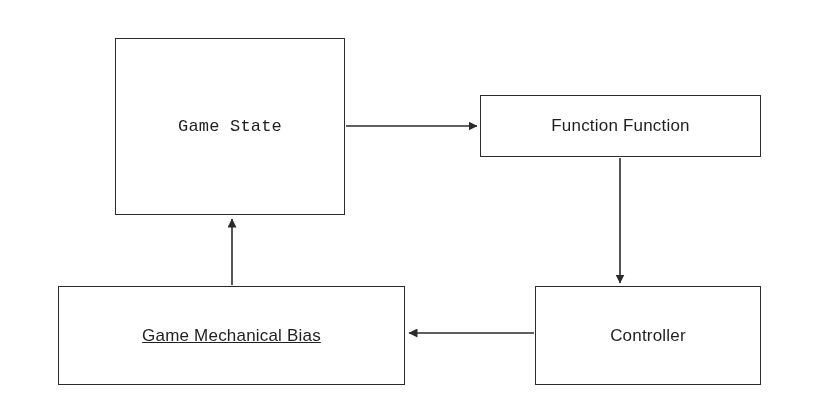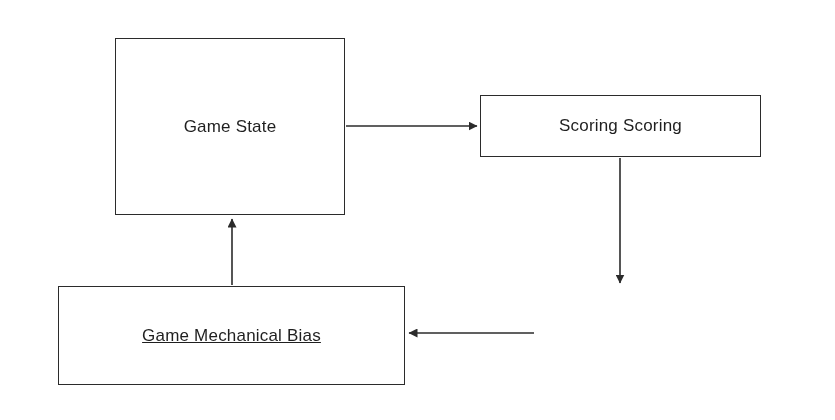--- a/index.html
+++ b/index.html
@@ -22,21 +22,21 @@
     background: #ffffff;
     display: flex;
     align-items: center;
     justify-content: center;
     color: #1f1f1f;
     font-size: 17px;
     font-weight: 500;
     letter-spacing: 0.2px;
     text-align: center;
   }
-  .node-game-state      { left: 115px; top: 38px;  width: 230px; height: 177px; }
+  .node-game-state      { left: 115px; top: 38px;  width: 230px; height: 177px; font-family: Liberation Mono, monospace; }
   .node-scoring-function{ left: 480px; top: 95px;  width: 281px; height: 62px;  }
   .node-controller      { left: 535px; top: 286px; width: 226px; height: 99px;  }
   .node-game-mech-bias  { left: 58px;  top: 286px; width: 347px; height: 99px; text-decoration: underline;  }
   .edges-layer {
     position: absolute;
     left: 0; top: 0;
     width: 835px;
     height: 420px;
     pointer-events: none;
   }
@@ -44,23 +44,26 @@
 </head>
 <body>
 
 <div class="canvas">
 
   <div class="node node-game-state">
     <span>Game State</span>
   </div>
 
   <div class="node node-scoring-function">
-    <span>Scoring Scoring</span>
+    <span>Function Function</span>
   </div>
 
+  <div class="node node-controller">
+    <span>Controller</span>
+  </div>
 
   <div class="node node-game-mech-bias">
     <span>Game Mechanical Bias</span>
   </div>
 
   <svg class="edges-layer" viewBox="0 0 835 420" xmlns="http://www.w3.org/2000/svg">
     <defs>
       <marker id="arrowhead" markerWidth="10" markerHeight="9" refX="8.5" refY="4.5" orient="auto" markerUnits="userSpaceOnUse">
         <path d="M0,0 L9,4.5 L0,9 Z" fill="#2b2b2b"></path>
       </marker>

